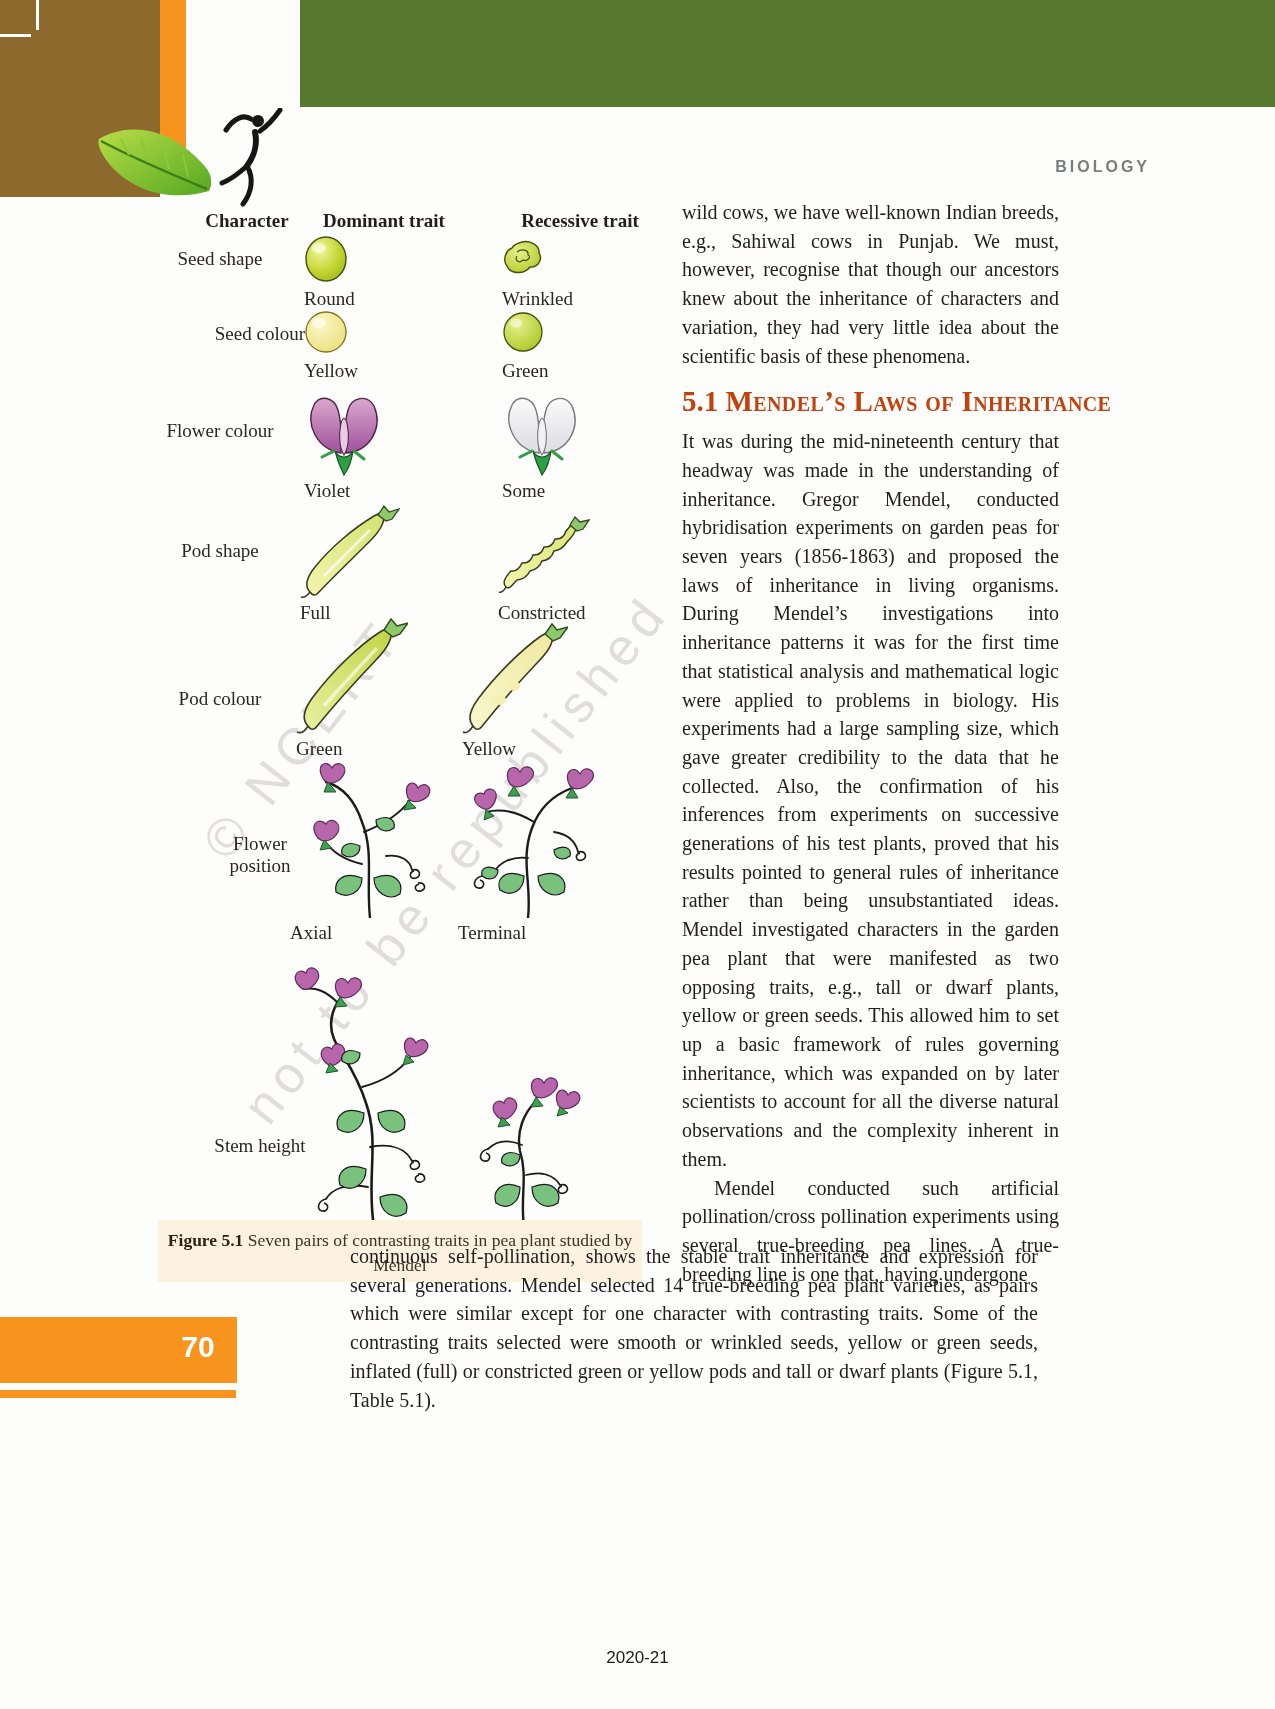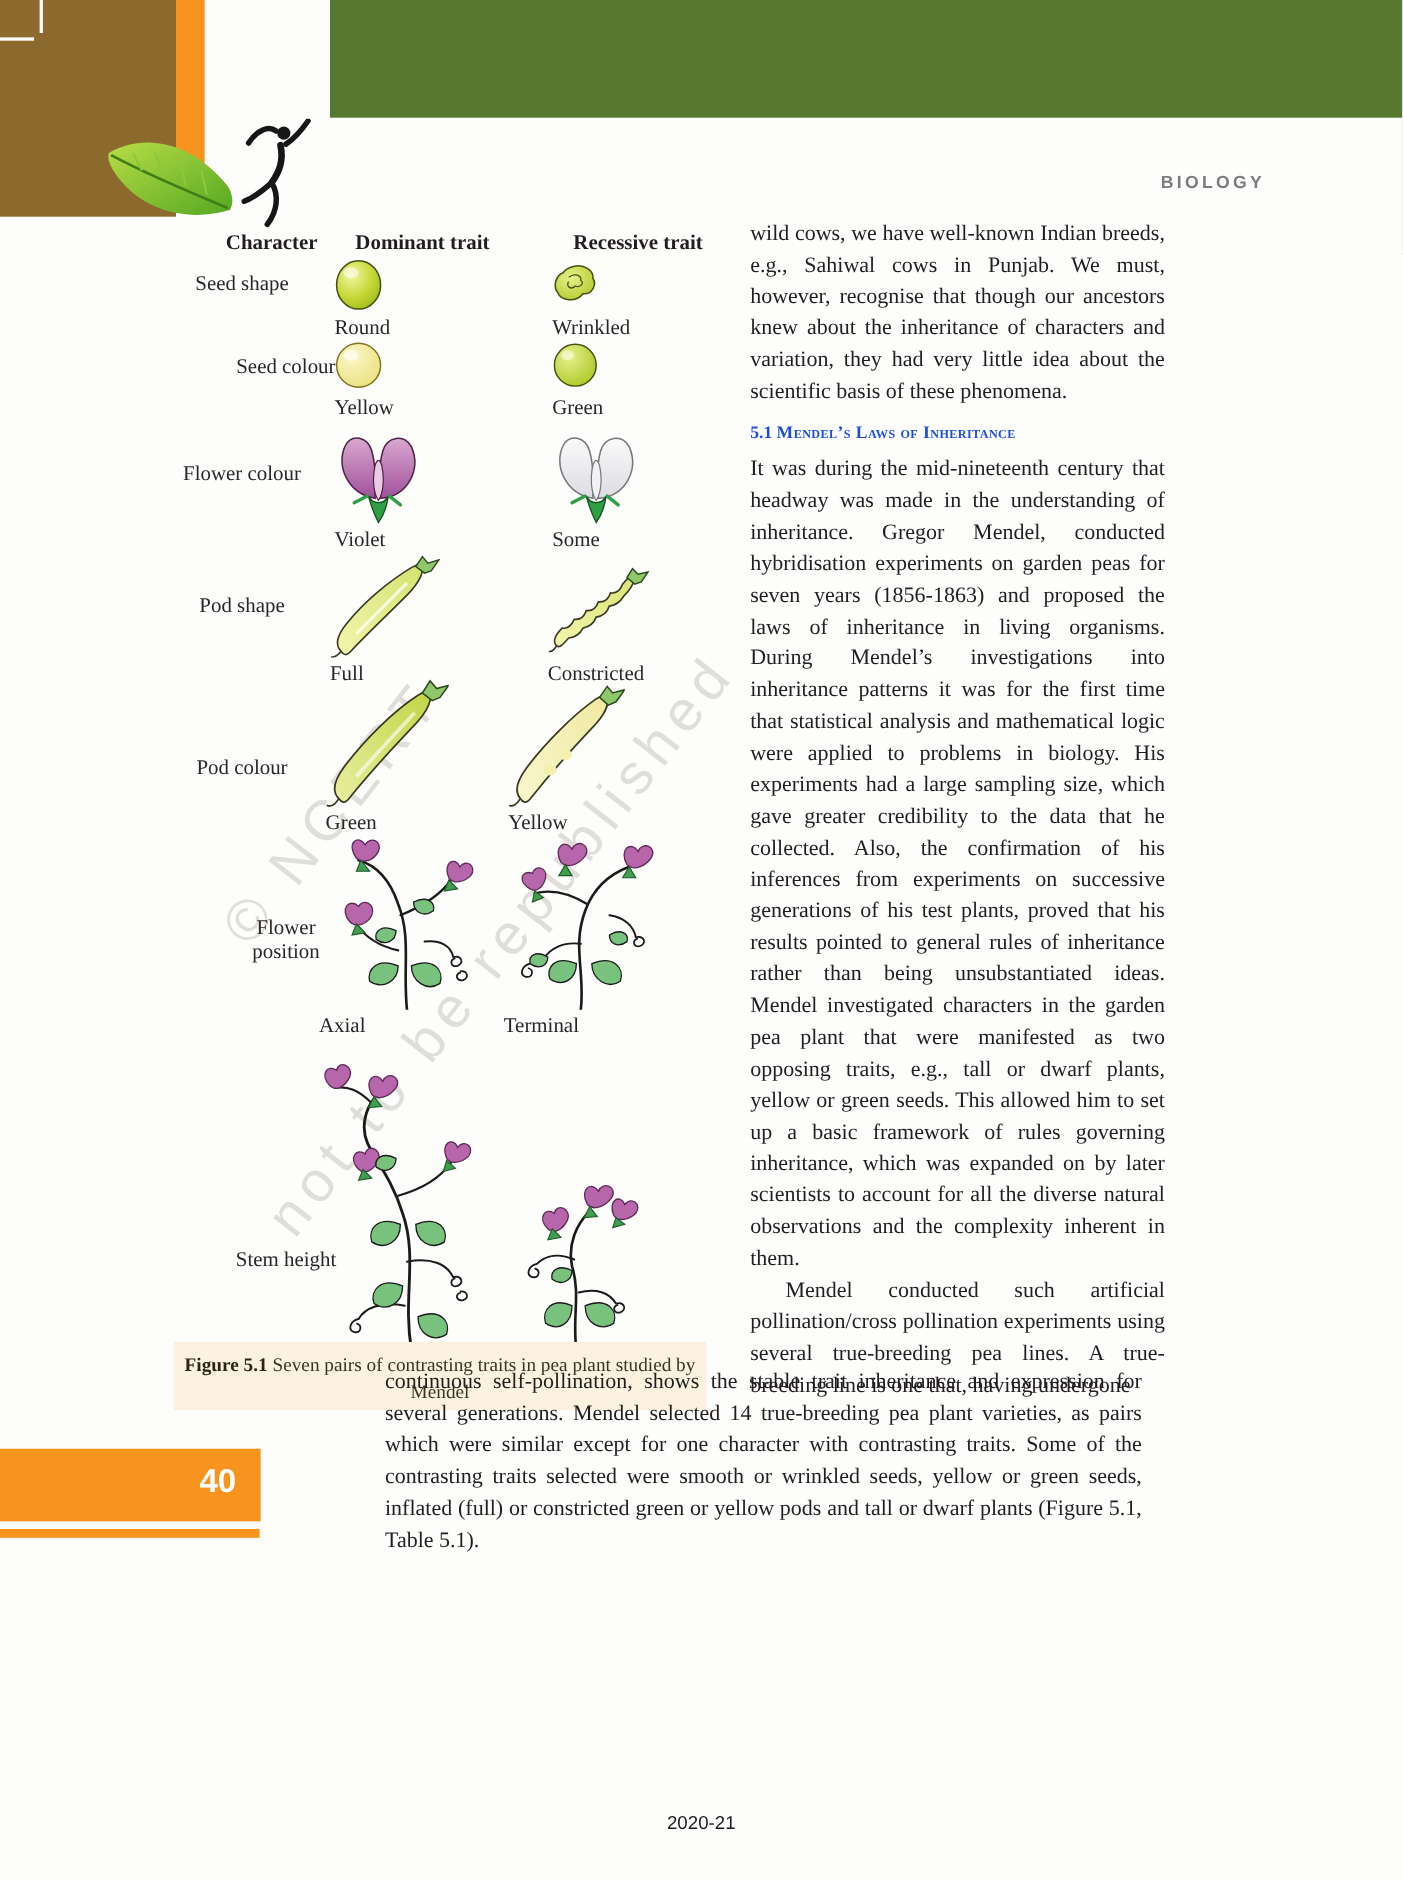--- a/index.html
+++ b/index.html
@@ -30,21 +30,21 @@
   .trait-cell{display:flex;flex-direction:column;align-items:flex-start;}
   .trait-cell .imgbox{display:flex;align-items:center;justify-content:center;}
   .trait-label{font-size:19px;text-align:center;color:#2a2627;margin-top:2px;}
   .caption-box{left:158px;top:1220px;width:484px;height:62px;background:#fcf2df;
         font-size:17.5px;text-align:center;line-height:25px;color:#3c3225;padding-top:8px;box-sizing:border-box;}
   .caption-box b{color:#2d2416;}
 
   
   .text-col{left:682px;top:198px;width:377px;}
   .para{font-size:20px;line-height:28.7px;text-align:justify;margin:0;}
-  .section-heading{margin:15px 0 9px 0;font-size:16px;font-weight:bold;color:#1d4ed8;white-space:nowrap;}
+  .section-heading{margin:15px 0 9px 0;font-size:29px;font-weight:bold;color:#c2410c;white-space:nowrap;}
   .section-heading .sc{font-variant:small-caps;letter-spacing:0.4px;}
   .para-indent{text-indent:32px;}
   .full-para{left:350px;top:1242px;width:688px;}
 
   
   .page-num-box{left:0;top:1317px;width:237px;height:66px;background:#f7941e;}
   .page-num{left:168px;top:1330px;width:60px;text-align:center;color:#fff;
         font-family:"Liberation Sans",sans-serif;font-size:30px;font-weight:bold;}
   .orange-bar{left:0;top:1390px;width:236px;height:8px;background:#f7941e;}
   .footer-year{left:0;top:1648px;width:1275px;text-align:center;
@@ -413,17 +413,17 @@
     <h2 class="section-heading"><span>5.1</span>&nbsp;<span class="sc">Mendel’s Laws of Inheritance</span></h2>
     <p class="para">It was during the mid-nineteenth century that headway was made in the understanding of inheritance. Gregor Mendel, conducted hybridisation experiments on garden peas for seven years (1856-1863) and proposed the laws of inheritance in living organisms. During Mendel’s investigations into inheritance patterns it was for the first time that statistical analysis and mathematical logic were applied to problems in biology. His experiments had a large sampling size, which gave greater credibility to the data that he collected. Also, the confirmation of his inferences from experiments on successive generations of his test plants, proved that his results pointed to general rules of inheritance rather than being unsubstantiated ideas. Mendel investigated characters in the garden pea plant that were manifested as two opposing traits, e.g., tall or dwarf plants, yellow or green seeds. This allowed him to set up a basic framework of rules governing inheritance, which was expanded on by later scientists to account for all the diverse natural observations and the complexity inherent in them.</p>
     <p class="para para-indent" style="margin-top:0;">Mendel conducted such artificial pollination/cross pollination experiments using several true-breeding pea lines. A true-breeding line is one that, having undergone</p>
   </div>
 
   <div class="abs full-para">
     <p class="para">continuous self-pollination, shows the stable trait inheritance and expression for several generations. Mendel selected 14 true-breeding pea plant varieties, as pairs which were similar except for one character with contrasting traits. Some of the contrasting traits selected were smooth or wrinkled seeds, yellow or green seeds, inflated (full) or constricted green or yellow pods and tall or dwarf plants (Figure 5.1, Table 5.1).</p>
   </div>
 
   <div class="abs page-num-box"></div>
-  <div class="abs page-num">40</div>
+  <div class="abs page-num">70</div>
   <div class="abs orange-bar"></div>
   <div class="abs footer-year">2020-21</div>
 
 </div>
 
 </body></html>

